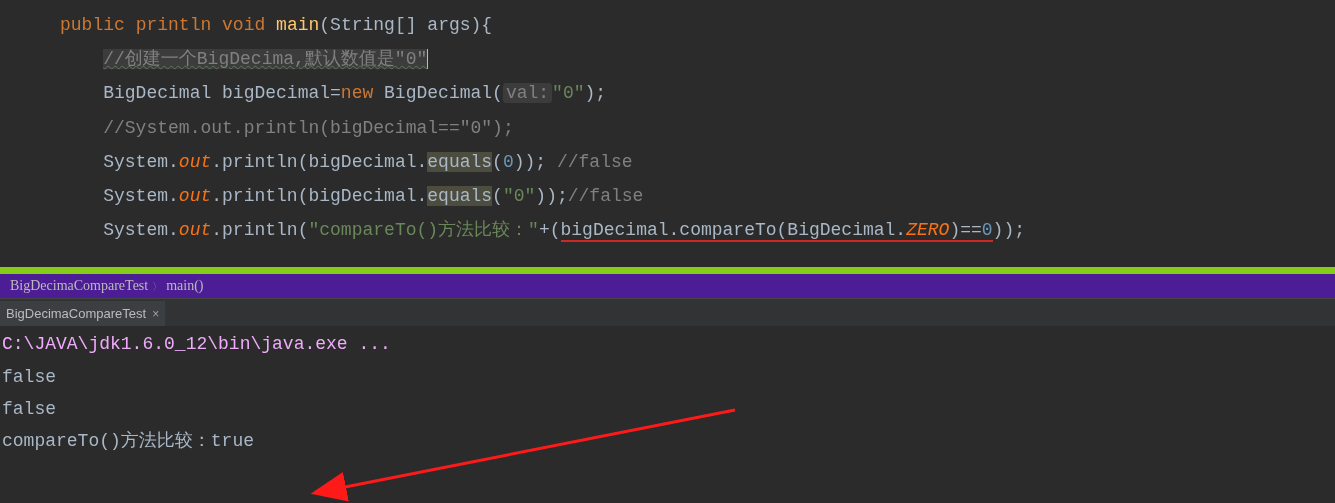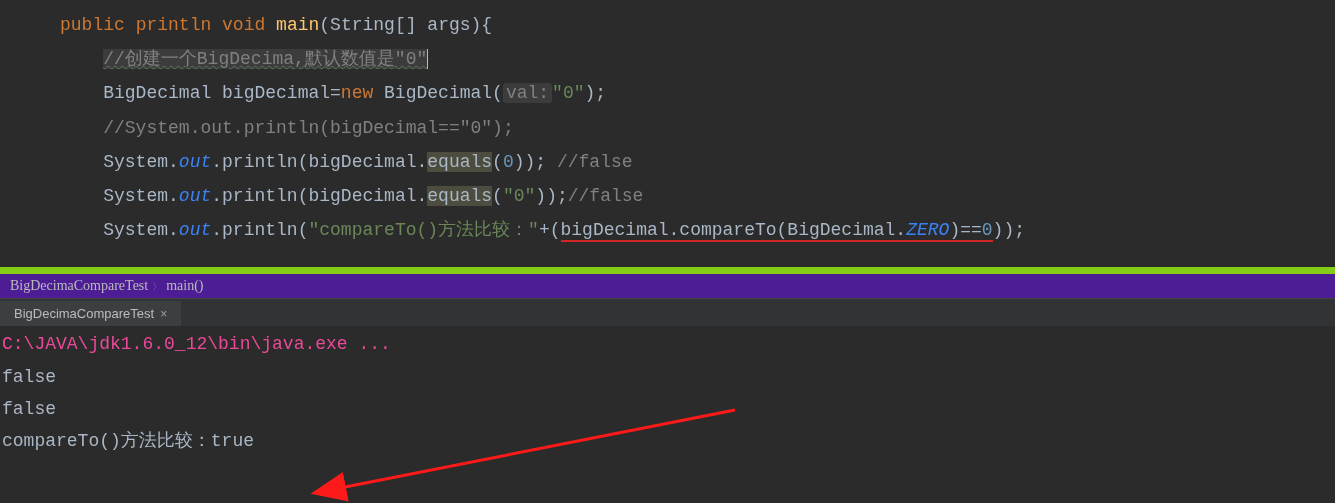--- a/index.html
+++ b/index.html
@@ -6,34 +6,34 @@
   html, body { margin:0; padding:0; background:#2b2b2b; font-family:"Consolas","Courier New",monospace; font-size:18px; color:#a9b7c6; width:1335px; height:503px; overflow:hidden; }
   .editor { padding:8px 0 20px 0; line-height:1.9; }
   .line { white-space:pre; padding-left:60px; }
   .sel { background:#3c3c3c; display:inline; }
   .kw { color:#cc7832;text-align:center; }
   .str { color:#6a8759; }
   .cm { color:#808080; }
   .it { font-style:italic; }
   .num { color:#6897bb; }
   .hlbg { background:#4d4d3f; }
-  .fld { color:#3b82f6; }
+  .fld { color:#f97316; }
   .param { background:#3c3c3c; color:#808080; padding:0 3px; border-radius:3px; }
   .under-g { text-decoration:underline wavy #5a755a; text-decoration-thickness:1px; }
   .under-red { border-bottom:2px solid #d02626;text-align:right; }
   .caret { display:inline-block; width:1px; height:20px; background:#bbb; vertical-align:middle; }
   .breadcrumb { background:#4c1d95; border-top:7px solid #84cc16; border-bottom:1px solid #444; padding:4px 10px; font-size:14px; color:#aaa; font-family:Liberation Serif, serif; }
   .crumb { color:#bbb; }
   .sep { color:#888; font-size:10px; vertical-align:middle; padding:0 4px; }
   .tab-bar { background:#313335; padding:2px 0 0 0; }
-  .tab { display:inline-block; background:#3c3f41; color:#bbb; font-family:Arial,sans-serif; font-size:13px; padding:5px 14px; border-radius:0; }
+  .tab { display:inline-block; background:#3c3f41; color:#bbb; font-family:Arial,sans-serif; font-size:13px; padding:5px 6px; border-radius:0; }
   .tab .x { color:#a0a0a0; padding-left:6px; font-size:12px; }
   .console { background:#2b2b2b; font-family:"Consolas","Courier New",monospace; font-size:18px; line-height:1.8; padding:2px 0; }
   .cline { padding-left:2px; color:#a9b7c6; white-space:pre; }
-  .cmd { color:#ec4899; }
+  .cmd { color:#f0abfc; }
   .arrow-svg { position:absolute; pointer-events:none; }
 </style>
 </head>
 <body>
 
 <div class="editor">
   <div class="line"><span class="kw">public</span> <span class="kw">println</span> <span class="kw">void</span> <span style="color:#ffc66d">main</span><span>(String[] args){</span></div>
   <div class="line">    <span class="sel"><span class="cm under-g">//创建一个BigDecima,默认数值是"0"</span><span class="caret"></span></span></div>
   <div class="line">    <span>BigDecimal bigDecimal=</span><span class="kw">new</span><span> BigDecimal(</span><span class="param">val:</span><span class="str">"0"</span><span>);</span></div>
   <div class="line">    <span class="cm">//System.out.println(bigDecimal=="0");</span></div>

